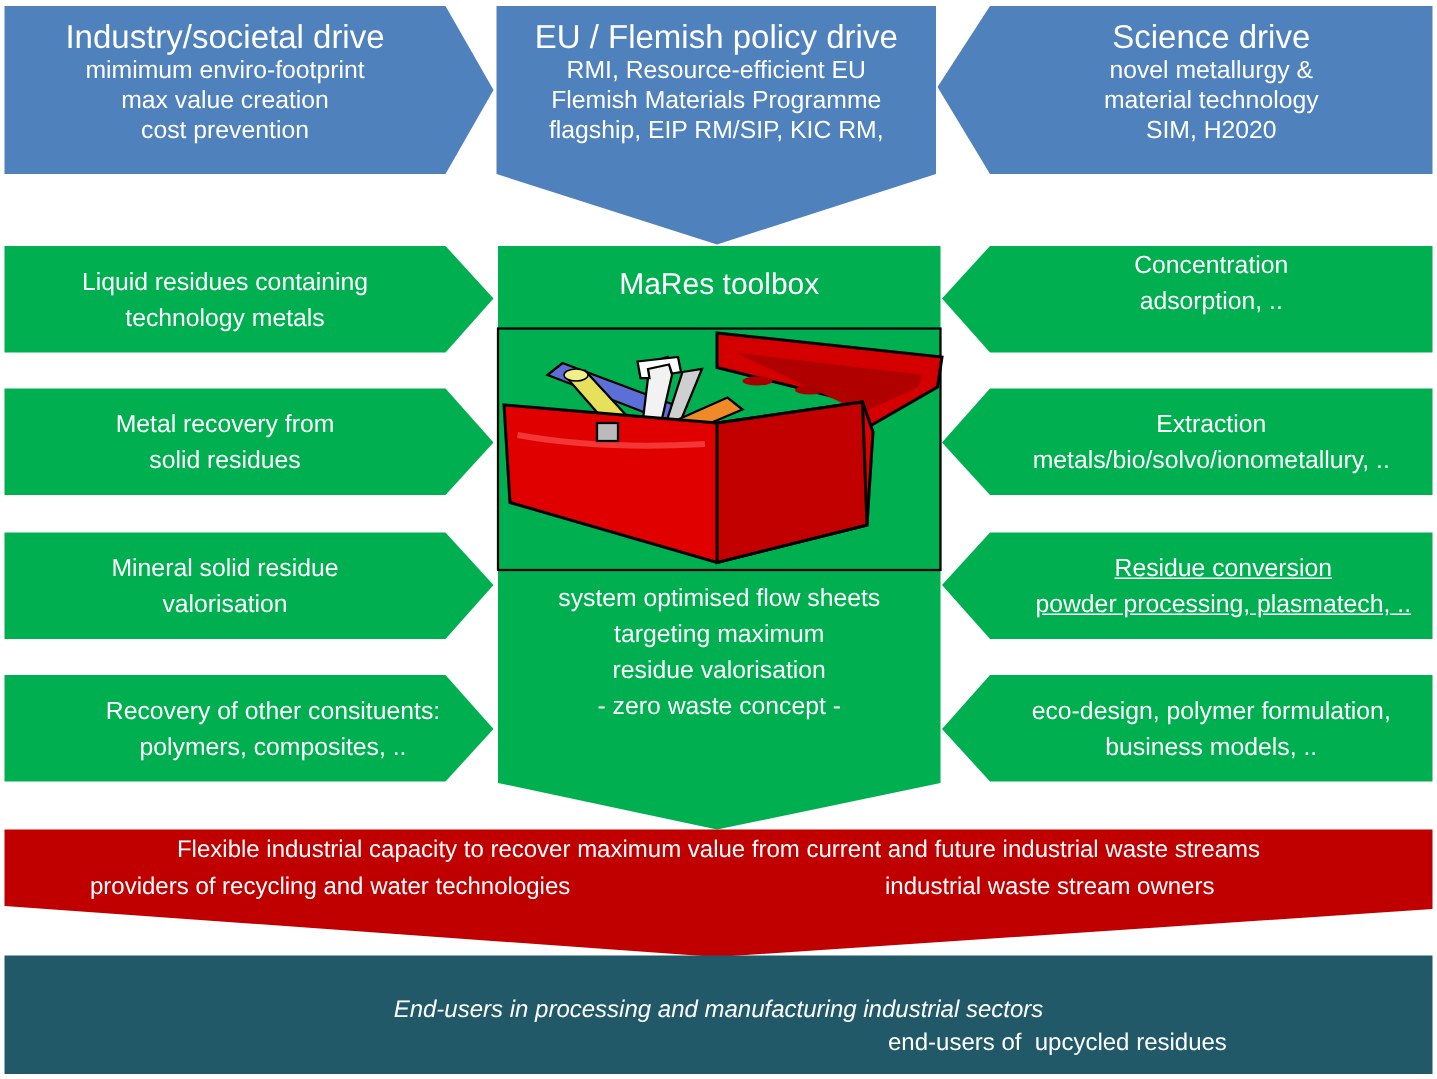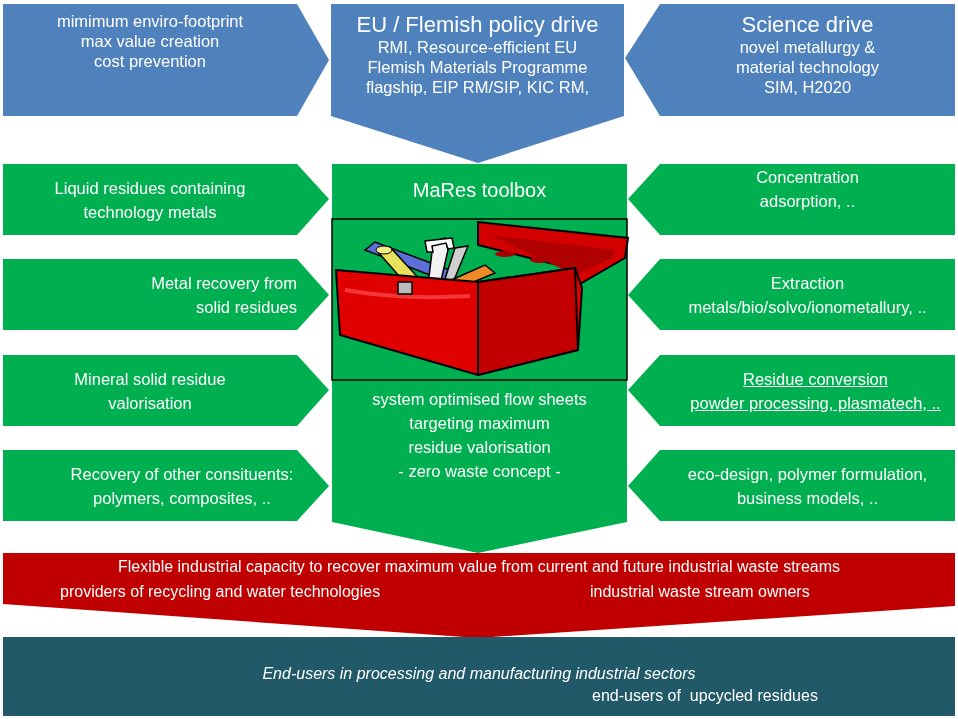--- a/index.html
+++ b/index.html
@@ -56,20 +56,21 @@
     <polygon points="440,285 485,265 495,273 450,292" fill="#f08a28" stroke="#000" stroke-width="1.5"></polygon>
 
     <polygon points="336,270 478,282 575,268 582,288 578,350 478,375 340,335" fill="#e00000" stroke="#000" stroke-width="2"></polygon>
     <polygon points="478,282 575,268 578,350 478,375" fill="#c20000" stroke="#000" stroke-width="2"></polygon>
     <path d="M345,290 Q400,300 470,296" stroke="#ff5a5a" stroke-width="4" fill="none" opacity="0.6"></path>
     <rect x="398" y="282" width="14" height="12" fill="#bbbbbb" stroke="#000" stroke-width="1.5"></rect>
   </g>
 </svg>
 
 <div class="txt" style="left:3px; top:12px; width:294px;">
+  <div class="title">Industry/societal drive</div>
   <div class="sub">mimimum enviro-footprint</div>
   <div class="sub">max value creation</div>
   <div class="sub">cost prevention</div>
 </div>
 
 <div class="txt" style="left:331px; top:12px; width:293px;">
   <div class="title">EU / Flemish policy drive</div>
   <div class="sub">RMI, Resource-efficient EU</div>
   <div class="sub">Flemish Materials Programme</div>
   <div class="sub">flagship, EIP RM/SIP,  KIC RM,</div>
@@ -79,21 +80,21 @@
   <div class="title">Science drive</div>
   <div class="sub">novel metallurgy &amp;</div>
   <div class="sub">material technology</div>
   <div class="sub">SIM, H2020</div>
 </div>
 
 <div class="txt g" style="left:3px; top:176px; width:294px;">
   <div>Liquid residues containing</div>
   <div>technology metals</div>
 </div>
-<div class="txt g" style="left:3px; top:271px; width:294px;text-align:right;">
+<div class="txt g" style="left:3px; top:271px; width:294px;">
   <div>Metal recovery from</div>
   <div>solid residues</div>
 </div>
 <div class="txt g" style="left:3px; top:367px; width:294px;">
   <div>Mineral solid residue</div>
   <div>valorisation</div>
 </div>
 <div class="txt g" style="left:3px; top:462px; width:294px;padding-left:32px;">
   <div>Recovery of other consituents:</div>
   <div>polymers, composites, ..</div>

